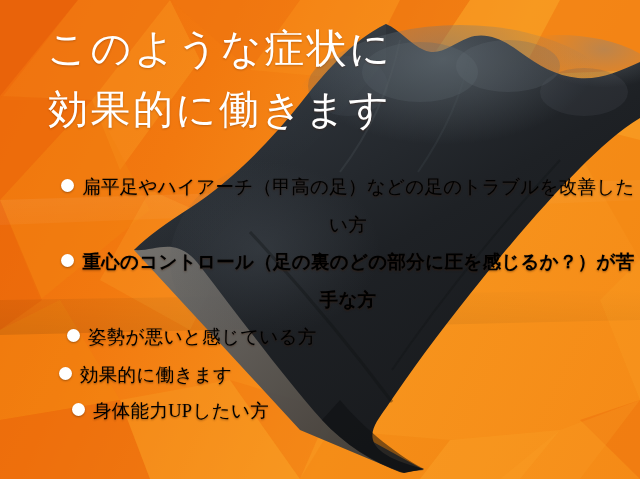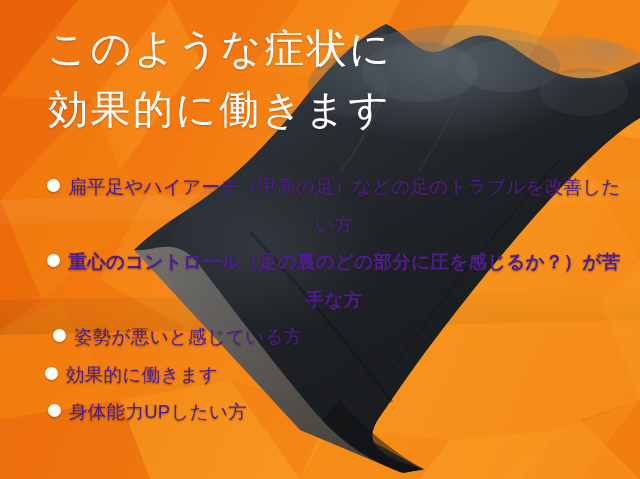--- a/index.html
+++ b/index.html
@@ -51,41 +51,42 @@
   .bullets {
     position:absolute;
     left:45px; top:168px;
     width:585px;
   }
   .bullet-row {
     position:relative;
     font-size:18.5px;
     line-height:37.5px;
     letter-spacing:0.3px;
-    color:#4c1d95;
+    color:#000000;
     text-shadow:0 1px 2px rgba(60,25,0,.45);
     padding-left:0;
     text-indent:0;
+    margin-left:14px;
   }
   .bullet-row .dot {
     display:inline-block;
     width:13px; height:13px;
     border-radius:50%;
     background:#fff;
     margin-right:8px;
     vertical-align:1px;
     box-shadow:0 1px 2px rgba(60,25,0,.4);
   }
   .bullet-row .btext { display:inline; }
   .bullet-row.wrap { width:578px; }
   .r1 { position:absolute; top:0px;   left:0; }
   .r2 { position:absolute; top:75px;  left:0;font-weight:bold; }
   .r3 { position:absolute; top:150px; left:8px; }
   .r4 { position:absolute; top:188px; left:0; }
-  .r5 { position:absolute; top:225px; left:3px; }
+  .r5 { position:absolute; top:225px; left:13px;font-family:Liberation Serif, serif; }
 </style>
 </head>
 <body>
 
 <div id="stage">
 
   <div class="bg-base"></div>
   <div class="facets">
     <svg viewBox="0 0 640 479" preserveAspectRatio="none">
       <defs>

